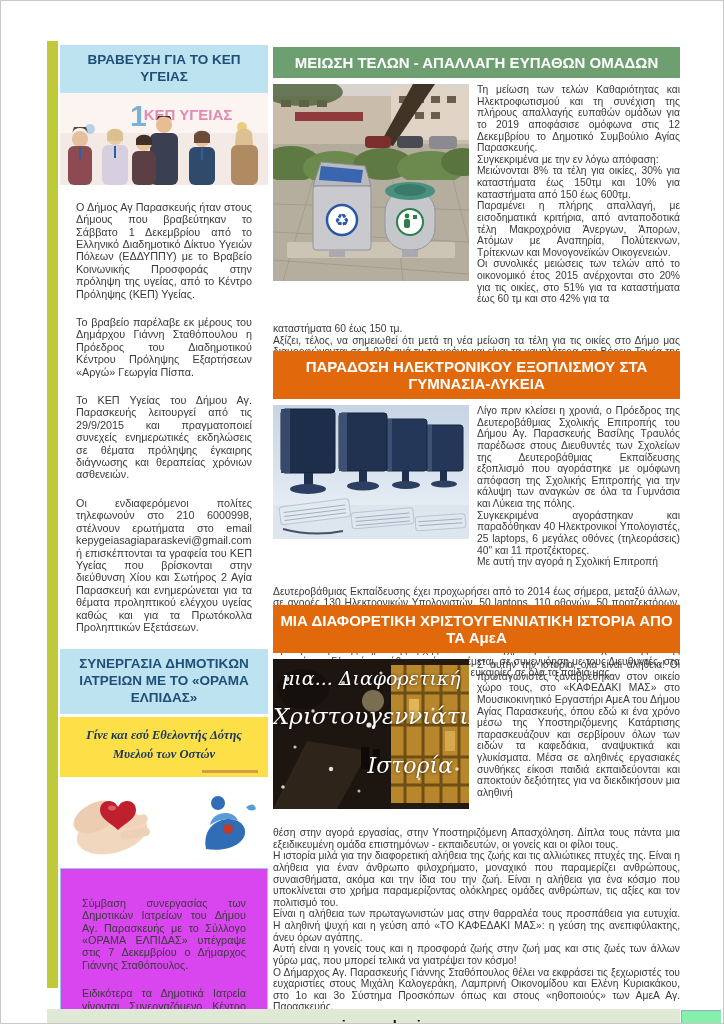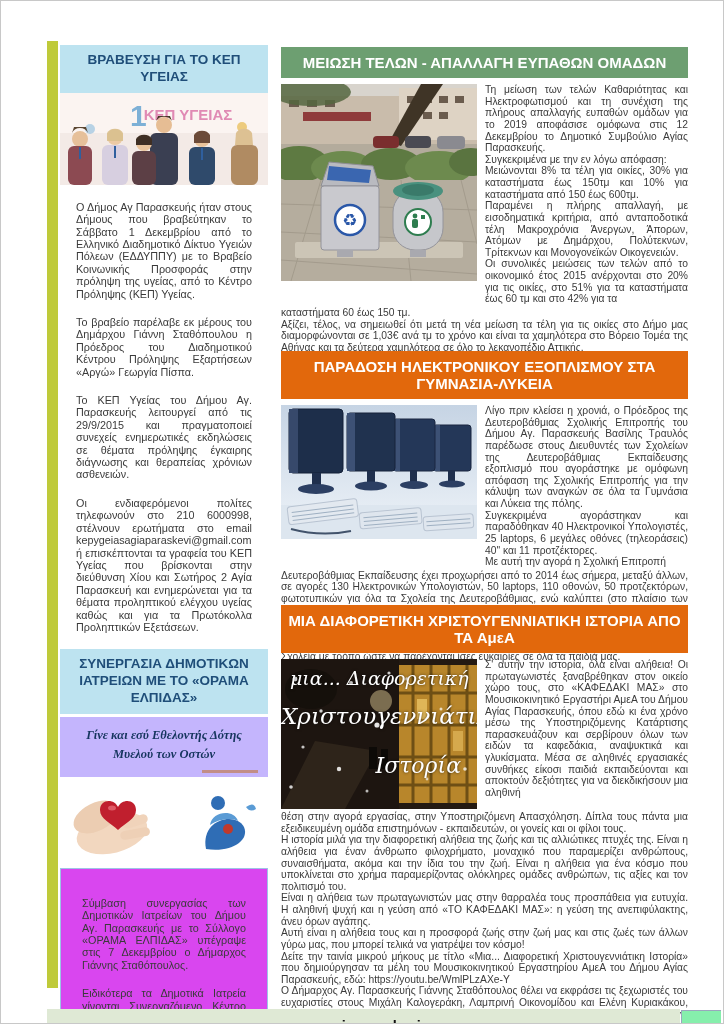--- a/index.html
+++ b/index.html
@@ -14,39 +14,39 @@
   
   .sidebar { position:absolute; left:59px; top:44px; width:208px; }
   .side-hdr {
     background:#bde3f0; color:#1f4e79; font-weight:bold; font-size:13.5px;
     line-height:1.25; text-align:center; padding:7px 18px;
   }
   .side-text { font-size:10.8px; line-height:1.15; text-align:justify; margin-top:4px; }
   .side-text p { margin:16px; }
   .side-box { background:#d946ef; border:1px solid #9dc3e6; padding:12px 5px; margin-top:5px; }
   .mt6 { margin-top:7px; }
-  .banner { background:#c4b5fd; padding:9px 4px 4px; text-align:center; margin-top:3px; }
+  .banner { background:#fde047; padding:9px 4px 4px; text-align:center; margin-top:3px; }
   .banner .bl {
     font-family:"Liberation Serif","DejaVu Serif",serif; color:#16355e;
     font-size:12.5px; font-weight:bold; font-style:italic; line-height:1.55;
   }
   .banner .tinybar { height:3px; width:56px; margin:5px 6px 0 auto; background:#c27a4a; opacity:.65; }
   .photo { display:block; }
 
   
-  .main-art { position:absolute; left:280px; width:407px; }
+  .main-art { position:absolute; left:272px; width:407px; }
   .art1 { top:46px; } .art2 { top:350px; } .art3 { top:604px; }
   .hdr { color:#ffffff; font-weight:bold; font-size:15px; text-align:center; padding:7px 6px; }
   .hdr.green  { background:#6d9f71; }
   .hdr.orange { background:#e2680c;text-align:center; }
   .row { display:flex; gap:8px; margin-top:6px; align-items:flex-start; }
   .row .imgwrap { flex:0 0 196px; }
   .row .col { flex:1; font-size:10.3px; line-height:1.13; text-align:justify; }
   .col p, .full p { margin:0; }
-  .full { font-size:10.3px; line-height:1.13; text-align:justify; margin-top:2px; }
+  .full { font-size:10.3px; line-height:1.13; text-align:justify; margin-top:18px; }
 
   
   .xmas { position:relative; width:196px; height:150px; background:#241a12; overflow:hidden; }
   .xmas svg { position:absolute; left:0; top:0; }
   .script { position:absolute; color:#ffffff; font-family:"DejaVu Serif","Liberation Serif",serif;
             font-style:italic; text-shadow:0 0 3px rgba(0,0,0,.7); white-space:nowrap; }
   .xl1 { left:9px;  top:8px;  font-size:19px; }
   .xl2 { left:0; right:0; top:44px; text-align:center; font-size:23px; }
   .xl3 { right:16px; top:94px; font-size:22px; }
 
@@ -211,21 +211,21 @@
             <rect x="131" y="135" width="6" height="9" rx="2" fill="#2e7d4f"></rect>
             <rect x="140" y="131" width="4" height="4" fill="#2e7d4f"></rect>
             <rect x="129" y="166" width="16" height="7" fill="#a9a9af"></rect>
           </g>
         </svg>
       </div>
       <div class="col">
         <p>Τη μείωση των τελών Καθαριότητας και Ηλεκτροφωτισμού και τη συνέχιση της πλήρους απαλλαγής ευπαθών ομάδων για το 2019 αποφάσισε ομόφωνα στις 12 Δεκεμβρίου το Δημοτικό Συμβούλιο Αγίας Παρασκευής.</p>
         <p>Συγκεκριμένα με την εν λόγω απόφαση:</p>
         <p>Μειώνονται 8% τα τέλη για οικίες, 30% για καταστήματα έως 150τμ και 10% για καταστήματα από 150 έως 600τμ.</p>
-        <p>Παραμένει η πλήρης απαλλαγή, με εισοδηματικά κριτήρια, από ανταποδοτικά τέλη Μακροχρόνια Άνεργων, Άπορων, Ατόμων με Δημάρχου, Πολύτεκνων, Τρίτεκνων και Μονογονεϊκών Οικογενειών.</p>
+        <p>Παραμένει η πλήρης απαλλαγή, με εισοδηματικά κριτήρια, από ανταποδοτικά τέλη Μακροχρόνια Άνεργων, Άπορων, Ατόμων με Αναπηρία, Πολύτεκνων, Τρίτεκνων και Μονογονεϊκών Οικογενειών.</p>
         <p>Οι συνολικές μειώσεις των τελών από το οικονομικό έτος 2015 ανέρχονται στο 20% για τις οικίες, στο 51% για τα καταστήματα έως 60 τμ και στο 42% για τα</p>
       </div>
     </div>
     <div class="full">
       <p>καταστήματα 60 έως 150 τμ.</p>
       <p>Αξίζει, τέλος, να σημειωθεί ότι μετά τη νέα μείωση τα τέλη για τις οικίες στο Δήμο μας διαμορφώνονται σε 1,03€ ανά τμ το χρόνο και είναι τα χαμηλότερα στο Βόρειο Τομέα της Αθήνας και τα δεύτερα χαμηλότερα σε όλο το λεκανοπέδιο Αττικής.</p>
     </div>
   </div>
 
   <div class="main-art art2">
@@ -356,22 +356,21 @@
         </div>
       </div>
       <div class="col">
         <p>Σ' αυτήν την ιστορία, όλα είναι αλήθεια! Οι πρωταγωνιστές ξαναβρέθηκαν στον οικείο χώρο τους, στο «ΚΑΦΕΔΑΚΙ ΜΑΣ» στο Μουσικοκινητικό Εργαστήρι ΑμεΑ του Δήμου Αγίας Παρασκευής, όπου εδώ κι ένα χρόνο μέσω της Υποστηριζόμενης Κατάρτισης παρασκευάζουν και σερβίρουν όλων των ειδών τα καφεδάκια, αναψυκτικά και γλυκίσματα. Μέσα σε αληθινές εργασιακές συνθήκες είκοσι παιδιά εκπαιδεύονται και αποκτούν δεξιότητες για να διεκδικήσουν μια αληθινή</p>
       </div>
     </div>
     <div class="full">
       <p>θέση στην αγορά εργασίας, στην Υποστηριζόμενη Απασχόληση. Δίπλα τους πάντα μια εξειδικευμένη ομάδα επιστημόνων - εκπαιδευτών, οι γονείς και οι φίλοι τους.</p>
       <p>Η ιστορία μιλά για την διαφορετική αλήθεια της ζωής και τις αλλιώτικες πτυχές της. Είναι η αλήθεια για έναν άνθρωπο φιλοχρήματο, μοναχικό που παραμερίζει ανθρώπους, συναισθήματα, ακόμα και την ίδια του την ζωή. Είναι η αλήθεια για ένα κόσμο που υποκλίνεται στο χρήμα παραμερίζοντας ολόκληρες ομάδες ανθρώπων, τις αξίες και τον πολιτισμό του.</p>
       <p>Είναι η αλήθεια των πρωταγωνιστών μας στην θαρραλέα τους προσπάθεια για ευτυχία. Η αληθινή ψυχή και η γεύση από «ΤΟ ΚΑΦΕΔΑΚΙ ΜΑΣ»: η γεύση της ανεπιφύλακτης, άνευ όρων αγάπης.</p>
-      <p>Αυτή είναι η αλήθεια τους και η προσφορά ζωής στην ζωή μας και στις ζωές των άλλων γύρω μας, που μπορεί τελικά να γιατρέψει τον κόσμο!</p>
-      <p><span>Δείτε την ταινία μικρού μήκους με τίτλο «Μια... Διαφορετική Χριστουγεννιάτικη Ιστορία» που δημιούργησαν τα μέλη του Μουσικοκινητικού Εργαστηρίου ΑμεΑ του Δήμου Αγίας Παρασκευής, εδώ: </span><span>https://youtu.be/WmlPLzAXe-Y</span></p>
+      <p>Αυτή είναι η γονείς τους και η προσφορά ζωής στην ζωή μας και στις ζωές των άλλων γύρω μας, που μπορεί τελικά να γιατρέψει τον κόσμο!</p>
       <p>Ο Δήμαρχος Αγ. Παρασκευής Γιάννης Σταθόπουλος θέλει να εκφράσει τις ξεχωριστές του ευχαριστίες στους Μιχάλη Καλογεράκη, Λαμπρινή Οικονομίδου και Ελένη Κυριακάκου, στο 1ο και 3ο Σύστημα Προσκόπων όπως και στους «ηθοποιούς» των ΑμεΑ Αγ. Παρασκευής.</p>
     </div>
   </div>
 
   <div class="footer">
     <span>www.agiaparaskevi.gr</span>
   </div>
   <div class="pagenum">Σελ 2</div>
 </div>
 

